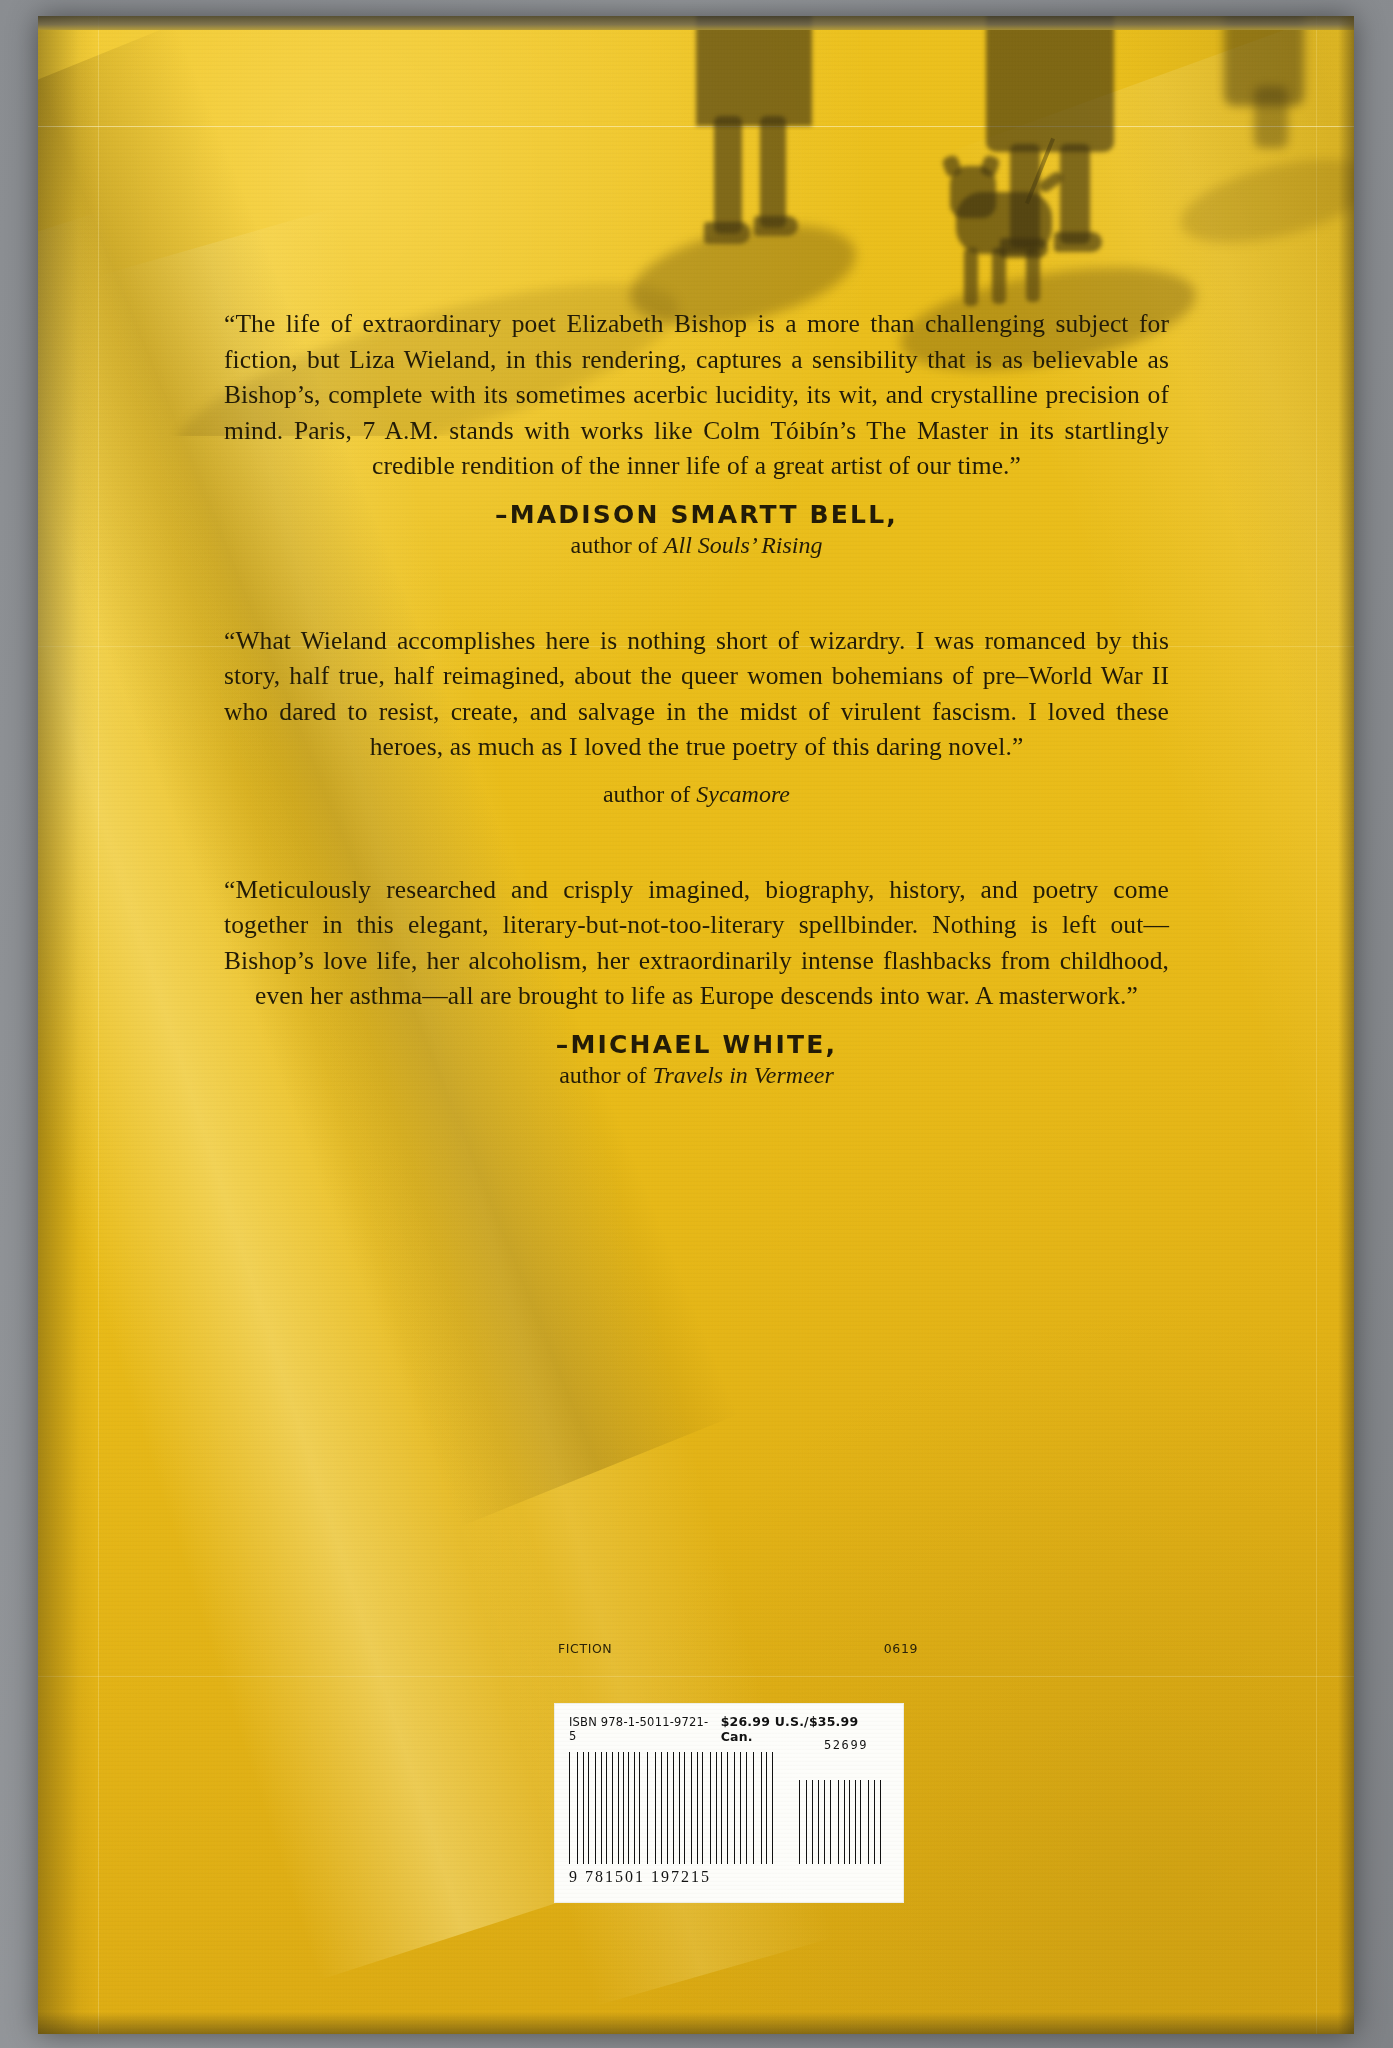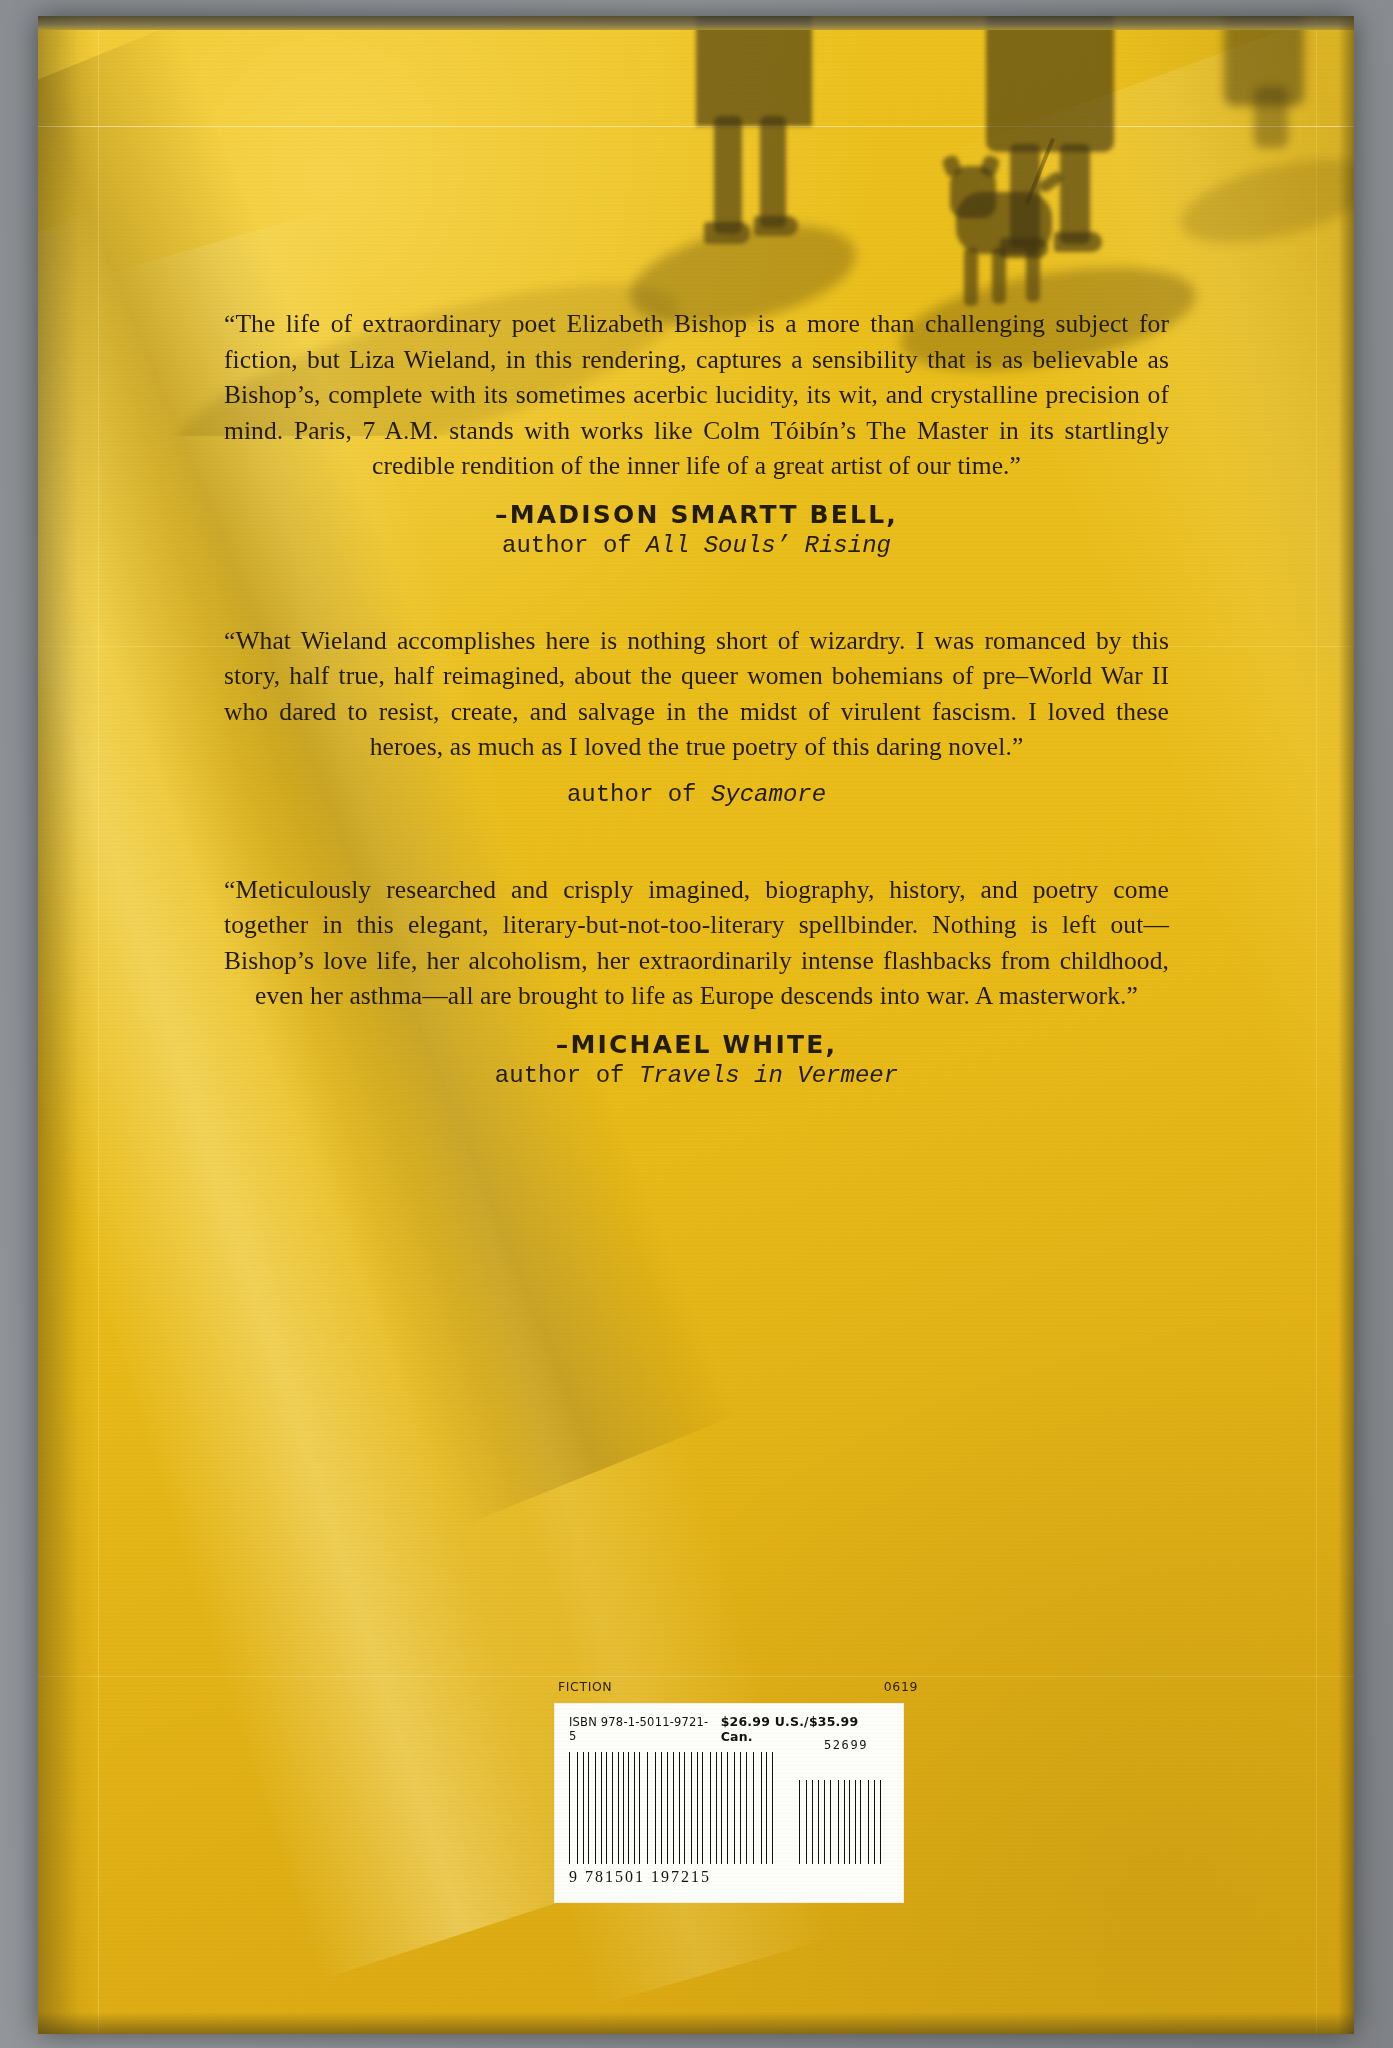--- a/index.html
+++ b/index.html
@@ -136,31 +136,31 @@
     text-align: center;
     font-family: "DejaVu Sans", sans-serif;
     font-weight: bold;
     font-size: 25px;
     letter-spacing: 2.2px;
     color: #221b06;
     margin: 4px 0 3px 0;
   }
   .attrib-work {
     text-align: center;
-    font-family: Liberation Mono, monospace;
+    font-family: Liberation Serif, serif;
     font-size: 24px;
     color: #221b06;
   }
   .attrib-work i { font-style: italic; }
 
   
   .footer-row {
     position: absolute;
     left: 520px;
-    top: 1663px;
+    top: 1625px;
     width: 360px;
     display: flex;
     justify-content: space-between;
     font-family: "DejaVu Sans", sans-serif;
     font-size: 12.5px;
     letter-spacing: .6px;
     color: #2a2208;
   }
 
   .barcode-box {

